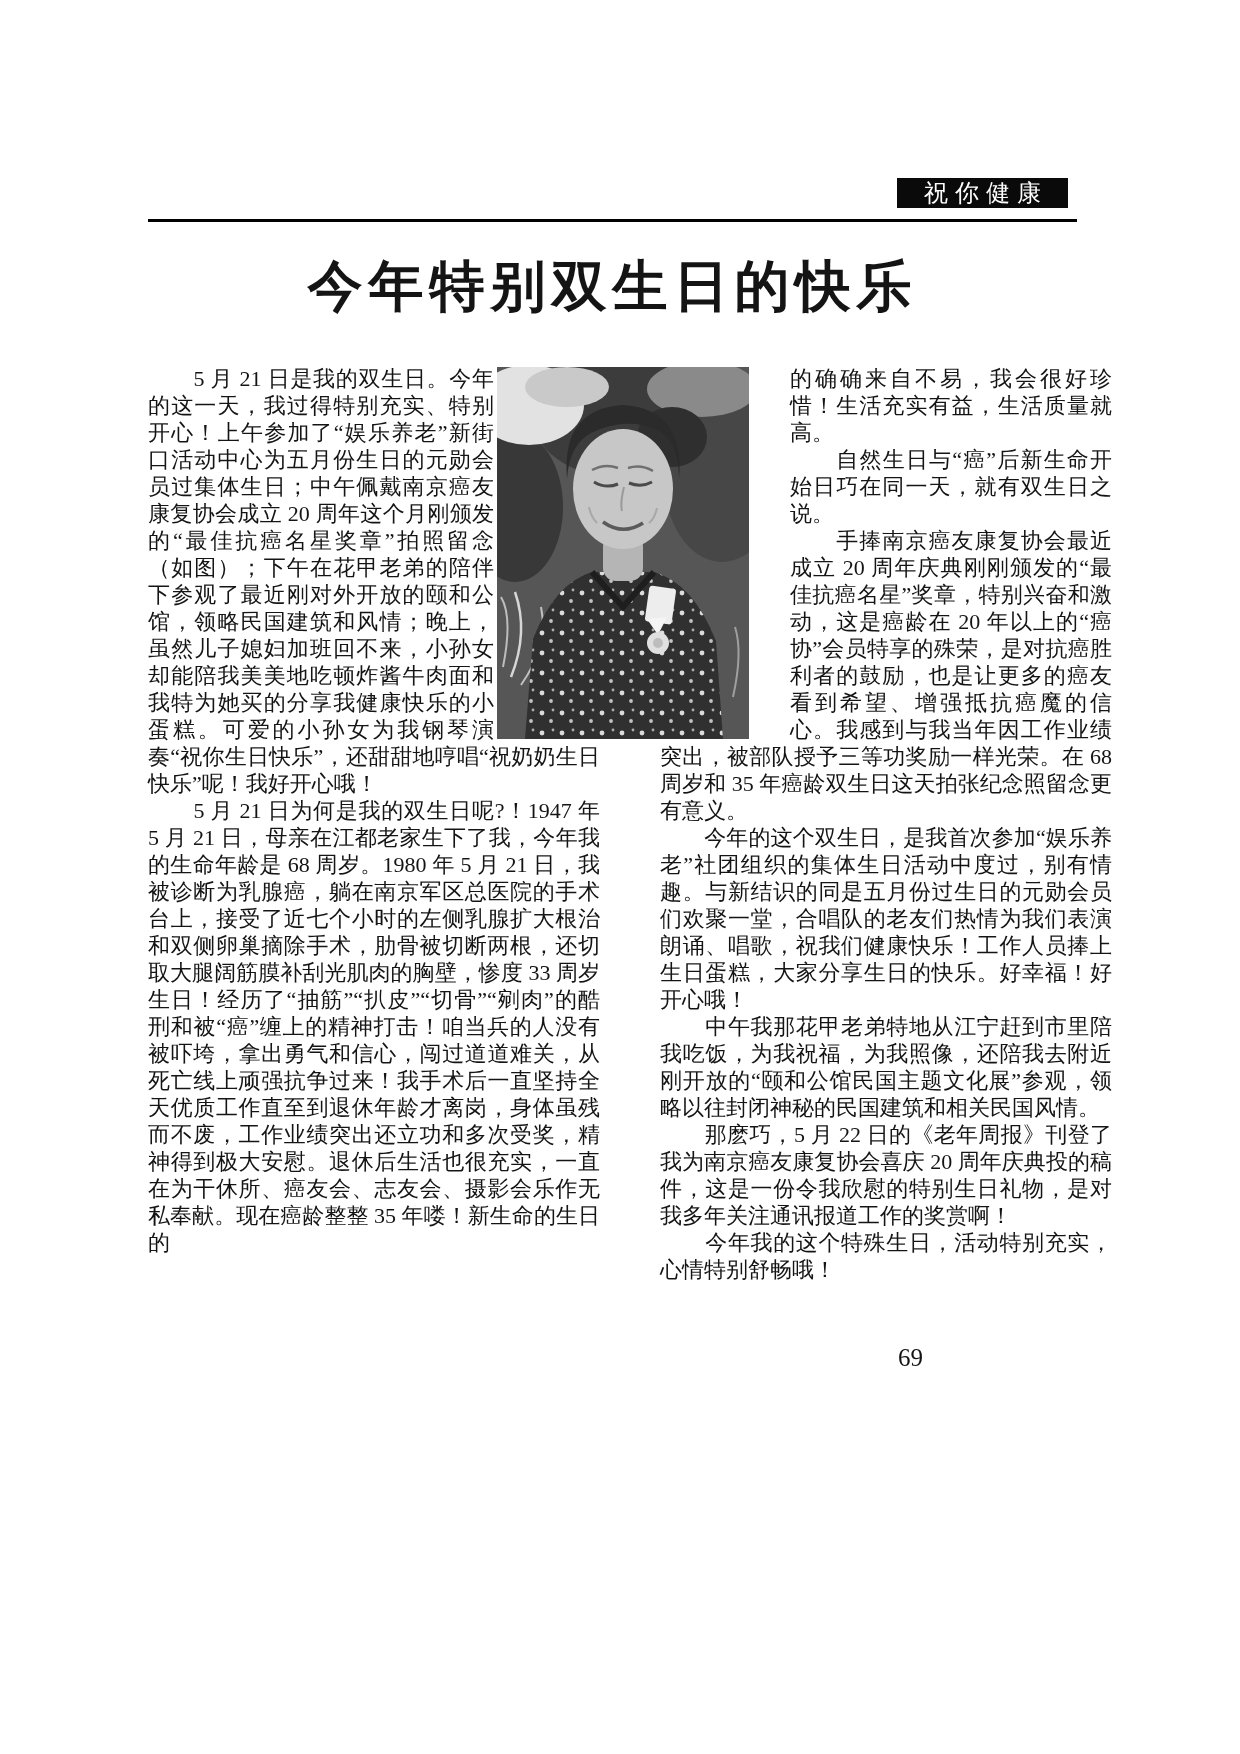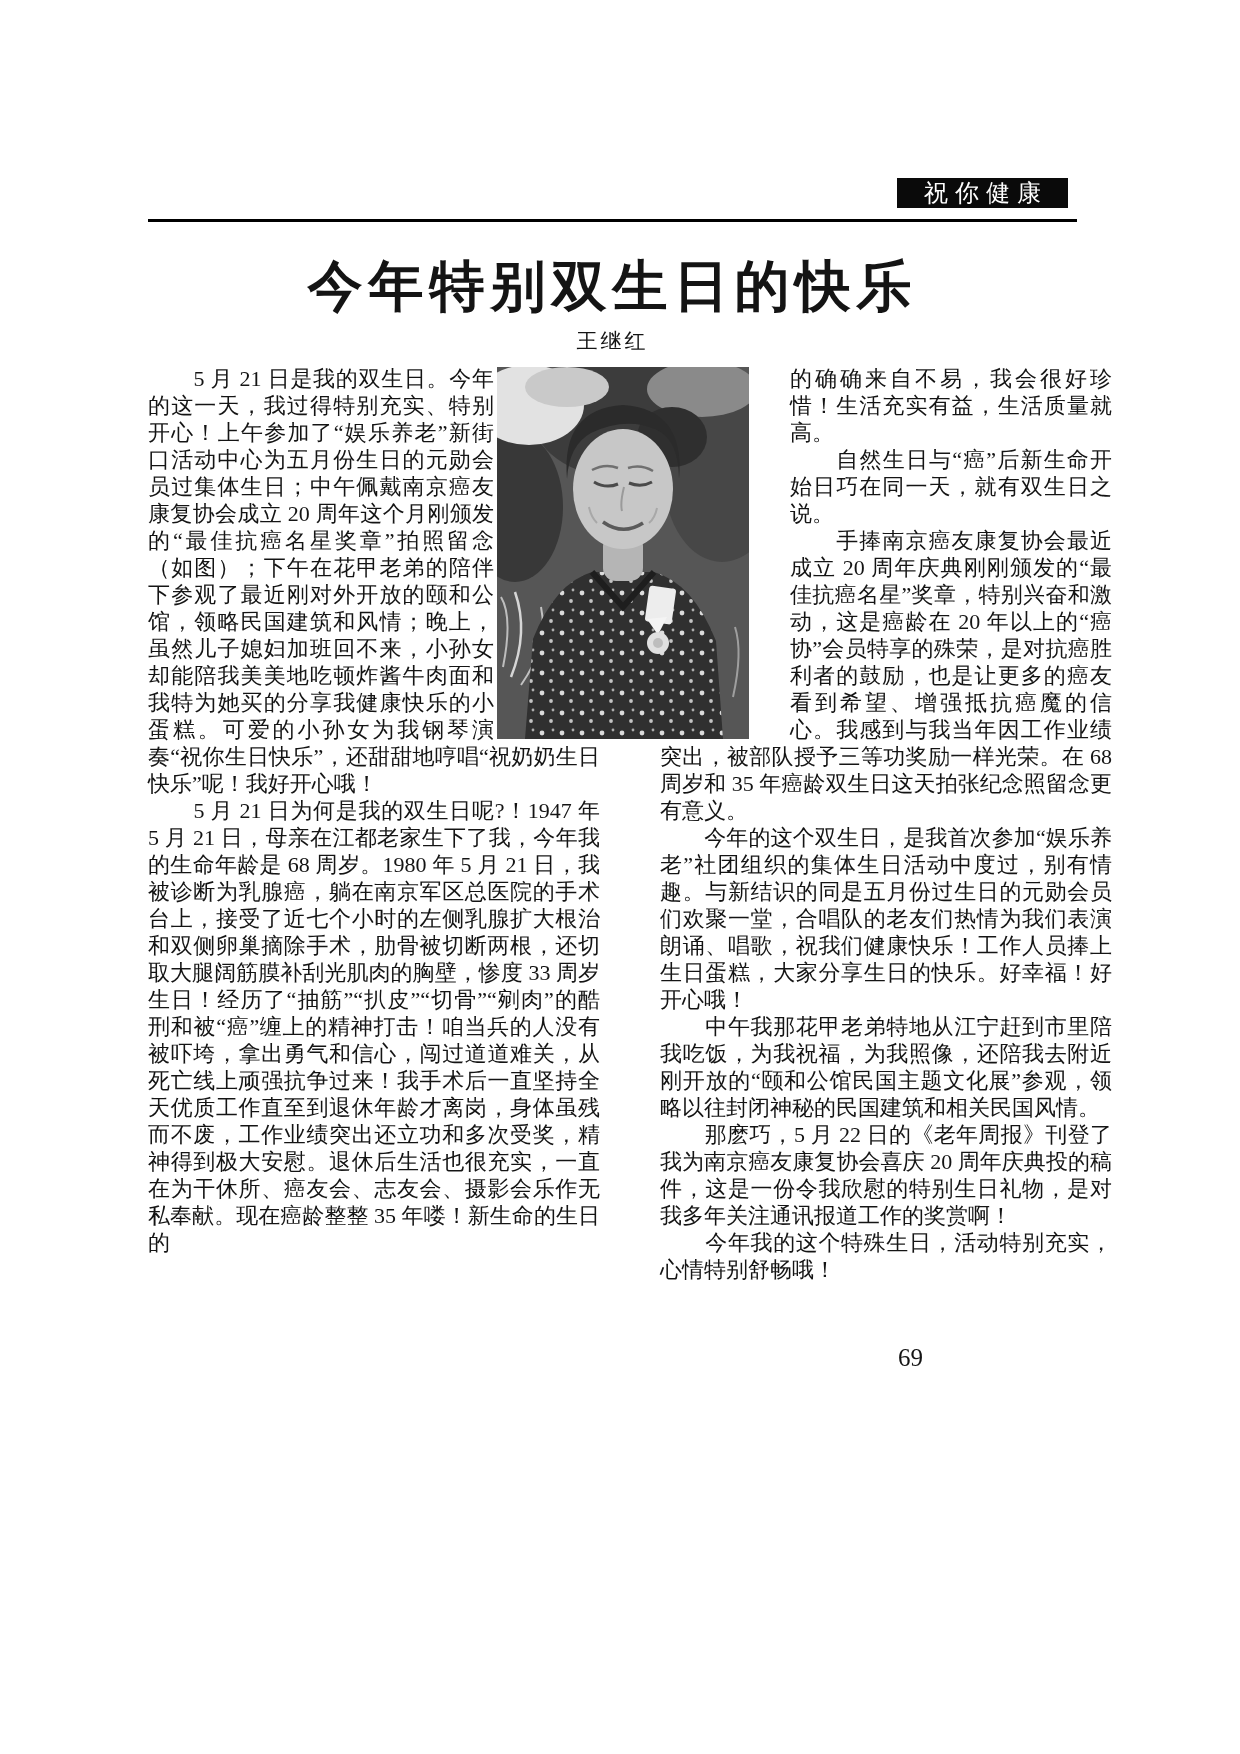--- a/index.html
+++ b/index.html
@@ -81,21 +81,20 @@
 </style>
 </head>
 <body>
 
 <div class="page">
 
   <div class="header-badge">祝你健康</div>
   <div class="header-rule"></div>
 
   <h1 class="title">今年特别双生日的快乐</h1>
-  <div class="author">王继红</div>
 
   <div class="col col-left">
     <div class="spacer-right"></div>
     <div class="col-text">　　5 月 21 日是我的双生日。今年的这一天，我过得特别充实、特别开心！上午参加了“娱乐养老”新街口活动中心为五月份生日的元勋会员过集体生日；中午佩戴南京癌友康复协会成立 20 周年这个月刚颁发的“最佳抗癌名星奖章”拍照留念（如图）；下午在花甲老弟的陪伴下参观了最近刚对外开放的颐和公馆，领略民国建筑和风情；晚上，虽然儿子媳妇加班回不来，小孙女却能陪我美美地吃顿炸酱牛肉面和我特为她买的分享我健康快乐的小蛋糕。可爱的小孙女为我钢琴演奏“祝你生日快乐”，还甜甜地哼唱“祝奶奶生日快乐”呢！我好开心哦！
 　　5 月 21 日为何是我的双生日呢?！1947 年 5 月 21 日，母亲在江都老家生下了我，今年我的生命年龄是 68 周岁。1980 年 5 月 21 日，我被诊断为乳腺癌，躺在南京军区总医院的手术台上，接受了近七个小时的左侧乳腺扩大根治和双侧卵巢摘除手术，肋骨被切断两根，还切取大腿阔筋膜补刮光肌肉的胸壁，惨度 33 周岁生日！经历了“抽筋”“扒皮”“切骨”“剜肉”的酷刑和被“癌”缠上的精神打击！咱当兵的人没有被吓垮，拿出勇气和信心，闯过道道难关，从死亡线上顽强抗争过来！我手术后一直坚持全天优质工作直至到退休年龄才离岗，身体虽残而不废，工作业绩突出还立功和多次受奖，精神得到极大安慰。退休后生活也很充实，一直在为干休所、癌友会、志友会、摄影会乐作无私奉献。现在癌龄整整 35 年喽！新生命的生日的</div>
   </div>
 
   <div class="photo">
     <svg viewBox="0 0 252 372" xmlns="http://www.w3.org/2000/svg" preserveAspectRatio="none">
       <rect width="252" height="372" fill="#565656"></rect>

